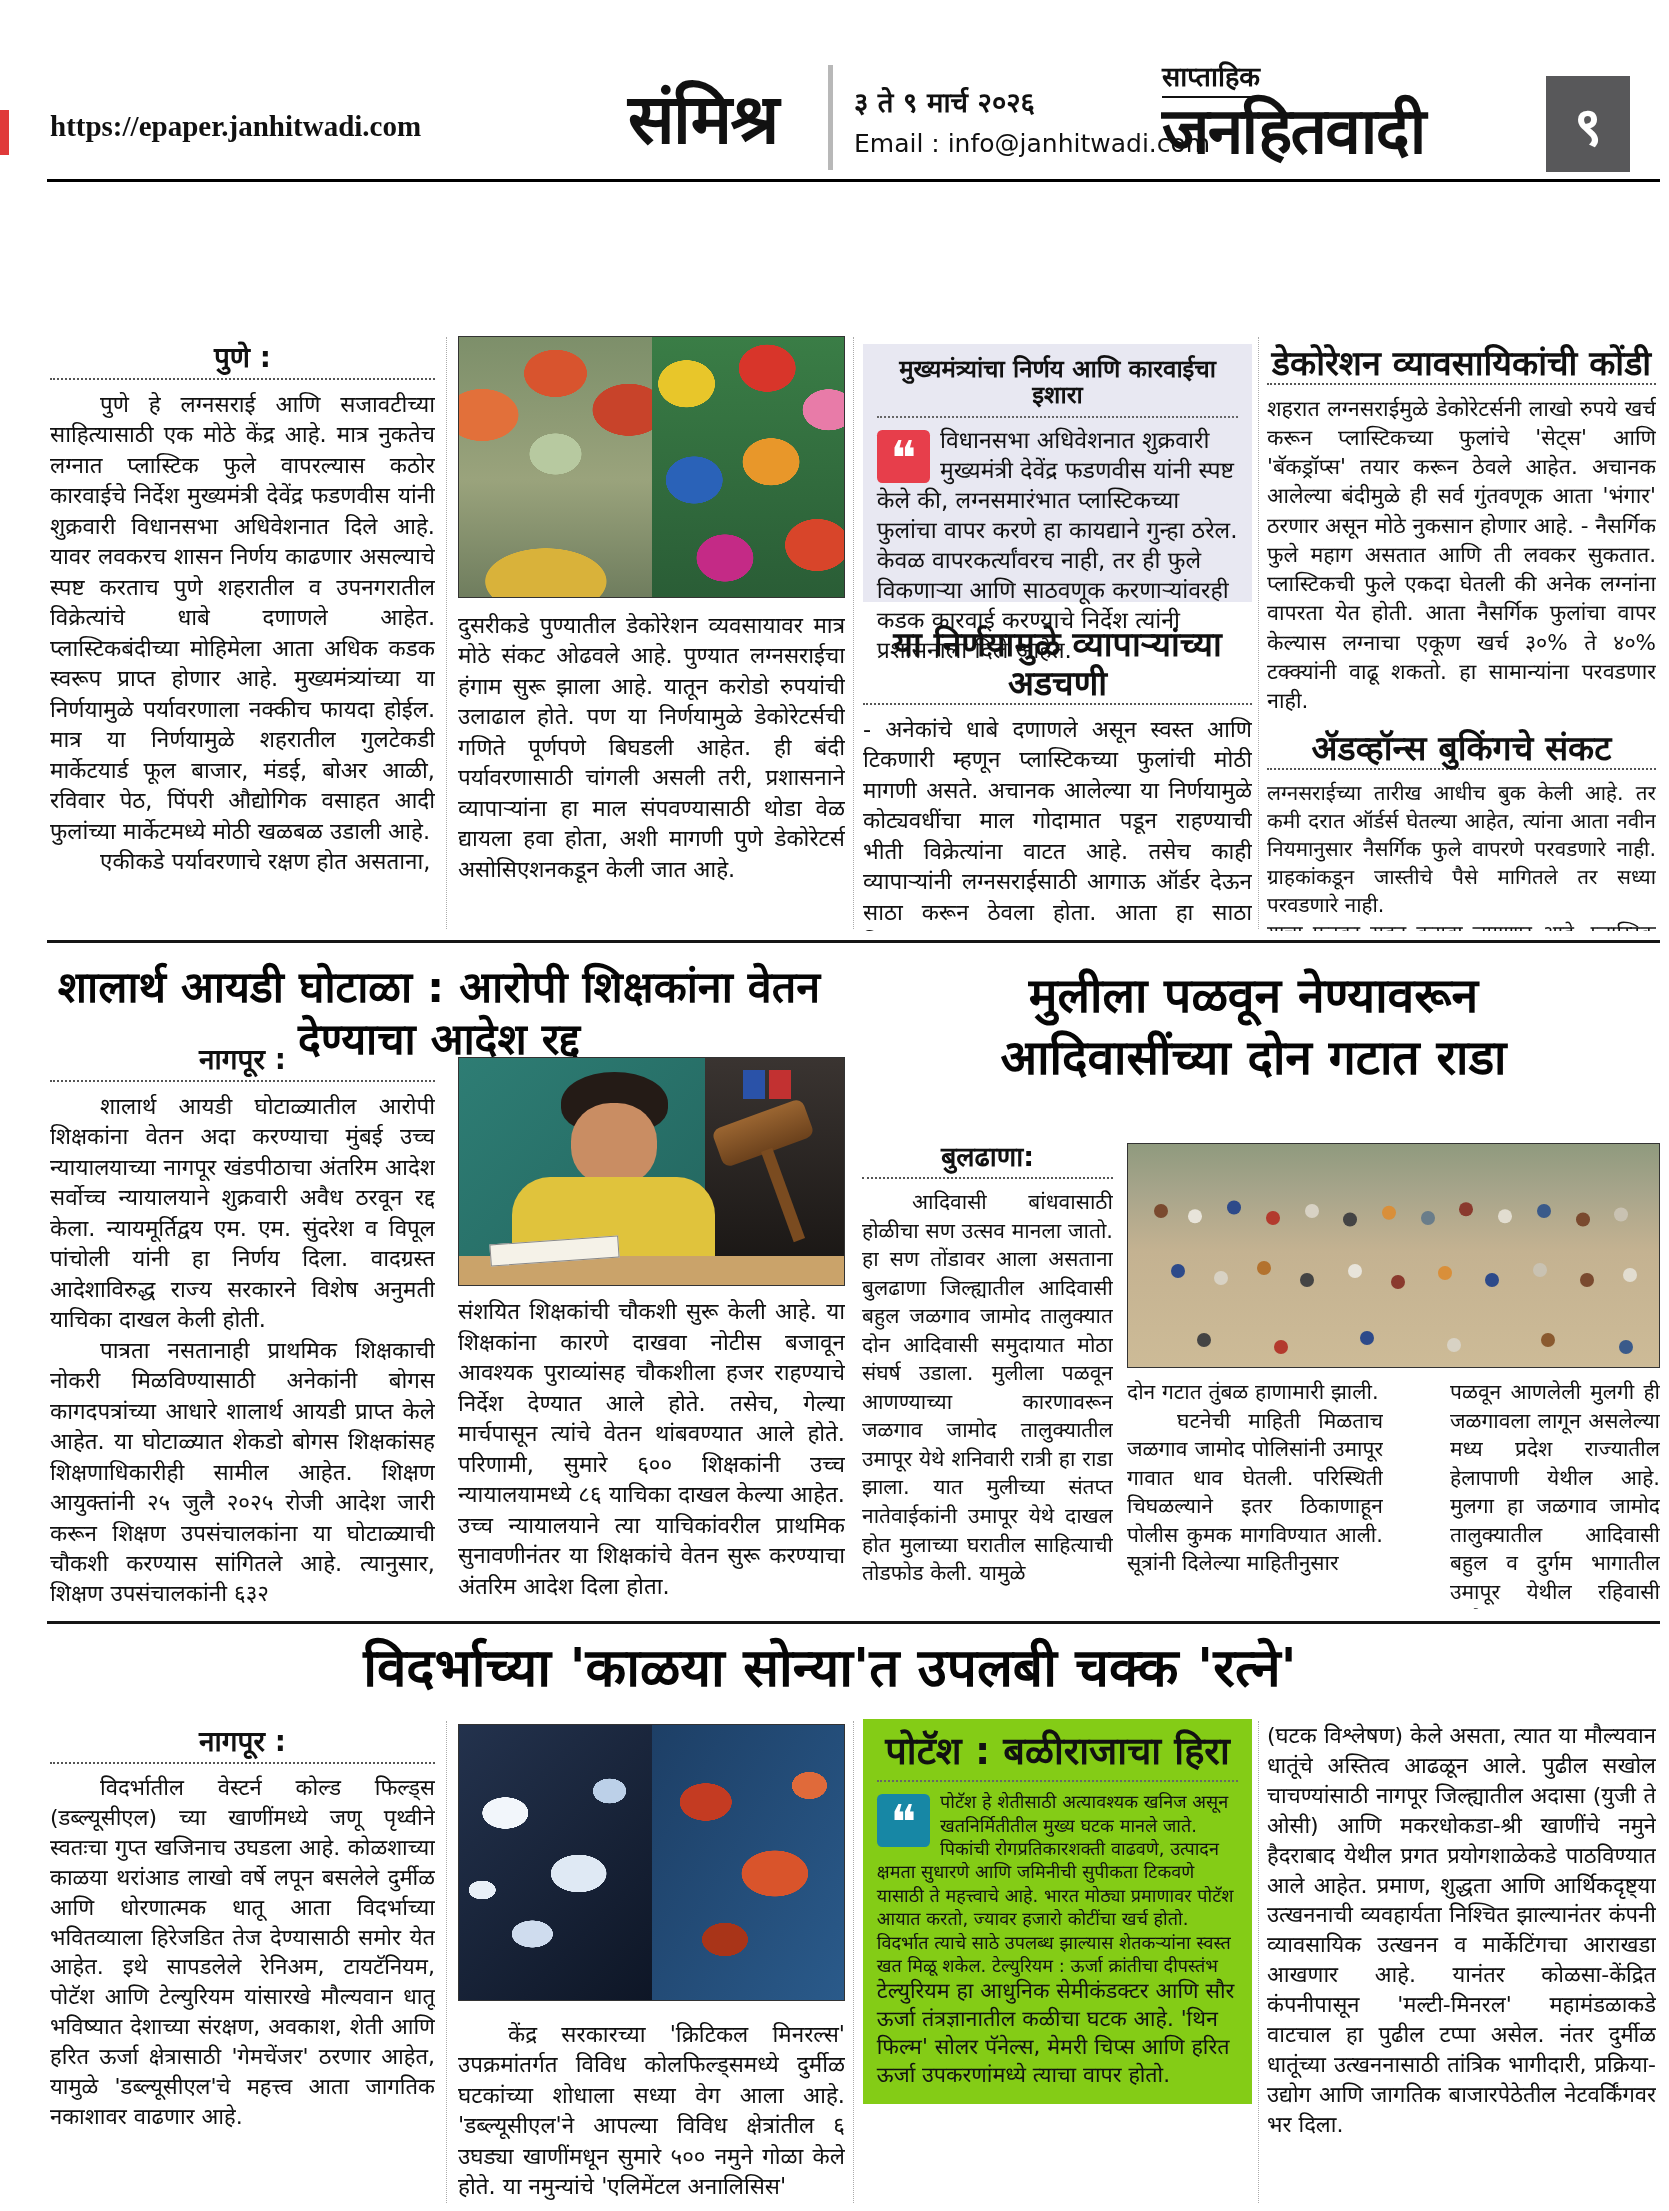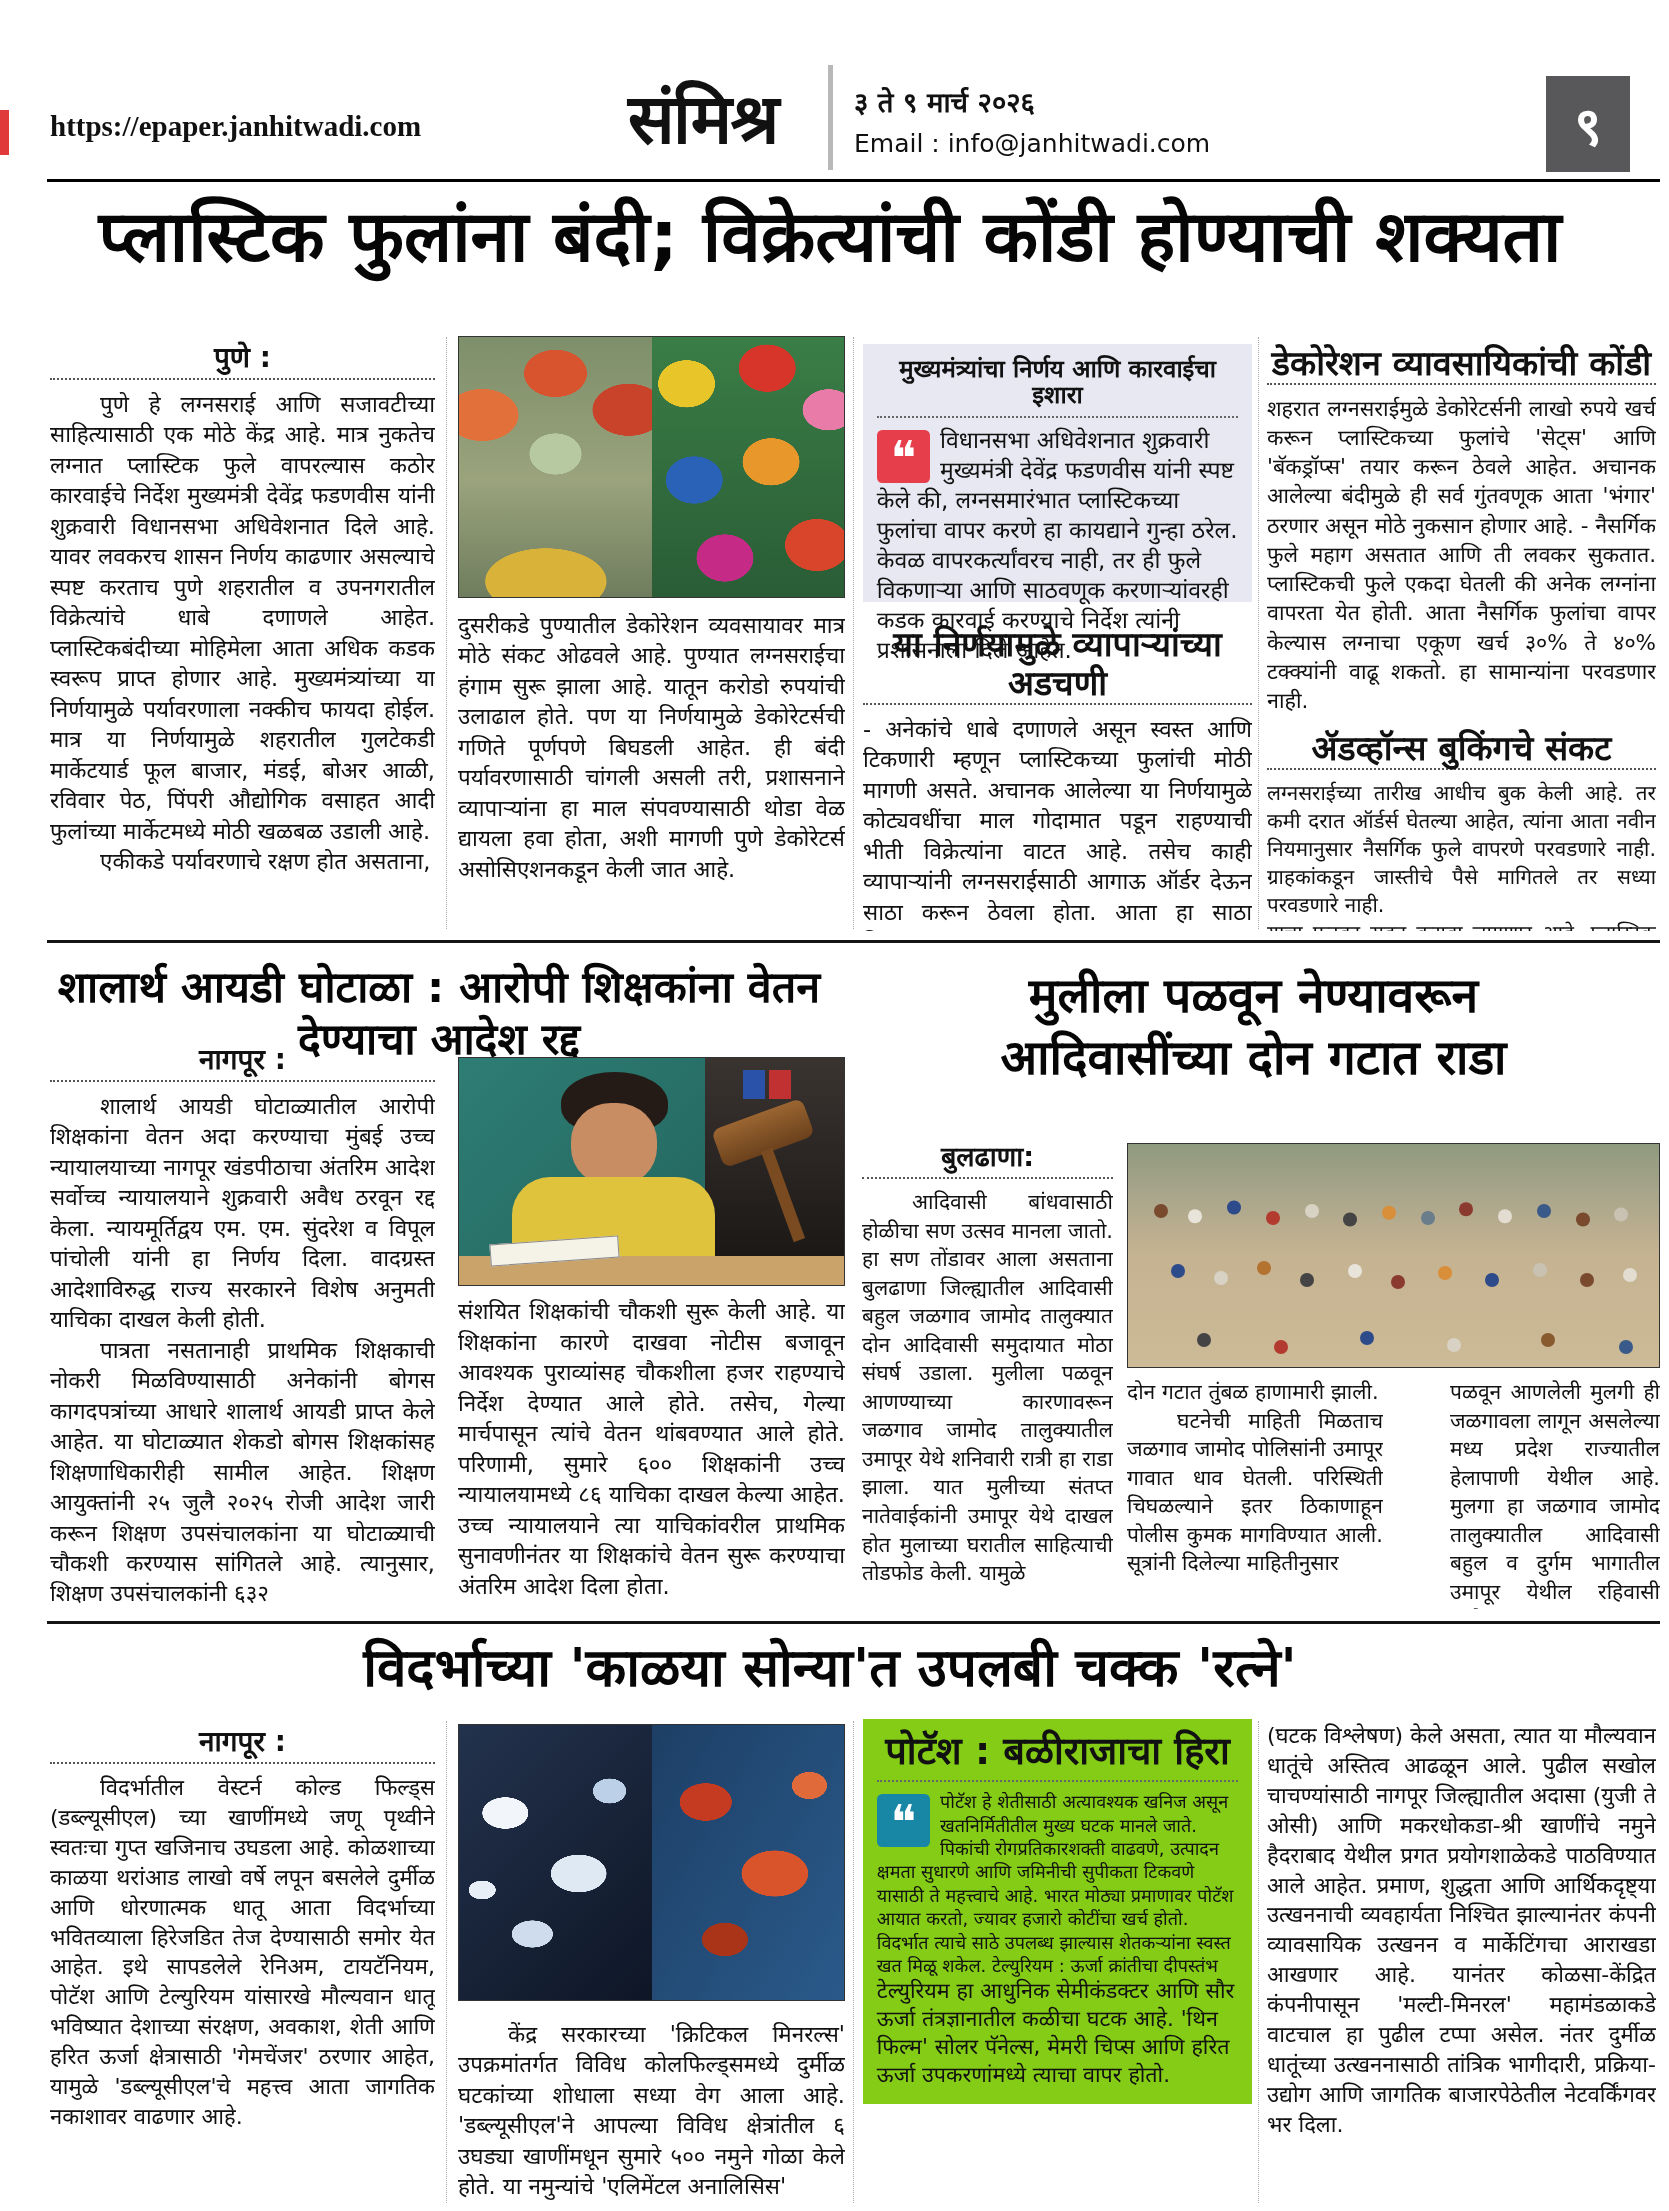--- a/index.html
+++ b/index.html
@@ -103,24 +103,27 @@
 <body>
 
 <div id="page">
 
   <div class="red-mark"></div>
   <div class="hdr-url">https://epaper.janhitwadi.com</div>
   <div class="hdr-edition">संमिश्र</div>
   <div class="hdr-divider"></div>
   <div class="hdr-date">३ ते ९ मार्च २०२६</div>
   <div class="hdr-email">Email : info@janhitwadi.com</div>
+  <div class="hdr-masthead">
+    <div class="small">साप्ताहिक</div>
+    <div class="main">जनहितवादी</div>
+  </div>
   <div class="hdr-pagebox">९</div>
   <div class="hdr-rule"></div>
 
-  <div class="headline" style="left:47px; top:193px; width:1566px; font-size:71px; line-height:1.25;">प्लास्टिक फुलांना बंदी; विक्रेत्यांची कोंडी होण्याची शक्यता</div>
 
   <div class="vdot" style="left:446px; top:337px; height:592px;"></div>
   <div class="vdot" style="left:853px; top:337px; height:592px;"></div>
   <div class="vdot" style="left:1258px; top:337px; height:592px;"></div>
 
   <div class="col" style="left:50px; top:337px; width:385px; height:594px;">
     <div class="dateline">पुणे :</div>
     <div class="dotted"></div>
     <p class="ind">पुणे हे लग्नसराई आणि सजावटीच्या साहित्यासाठी एक मोठे केंद्र आहे. मात्र नुकतेच लग्नात प्लास्टिक फुले वापरल्यास कठोर कारवाईचे निर्देश मुख्यमंत्री देवेंद्र फडणवीस यांनी शुक्रवारी विधानसभा अधिवेशनात दिले आहे. यावर लवकरच शासन निर्णय काढणार असल्याचे स्पष्ट करताच पुणे शहरातील व उपनगरातील विक्रेत्यांचे धाबे दणाणले आहेत. प्लास्टिकबंदीच्या मोहिमेला आता अधिक कडक स्वरूप प्राप्त होणार आहे. मुख्यमंत्र्यांच्या या निर्णयामुळे पर्यावरणाला नक्कीच फायदा होईल. मात्र या निर्णयामुळे शहरातील गुलटेकडी मार्केटयार्ड फूल बाजार, मंडई, बोअर आळी, रविवार पेठ, पिंपरी औद्योगिक वसाहत आदी फुलांच्या मार्केटमध्ये मोठी खळबळ उडाली आहे.</p>
     <p class="ind">एकीकडे पर्यावरणाचे रक्षण होत असताना,</p>

